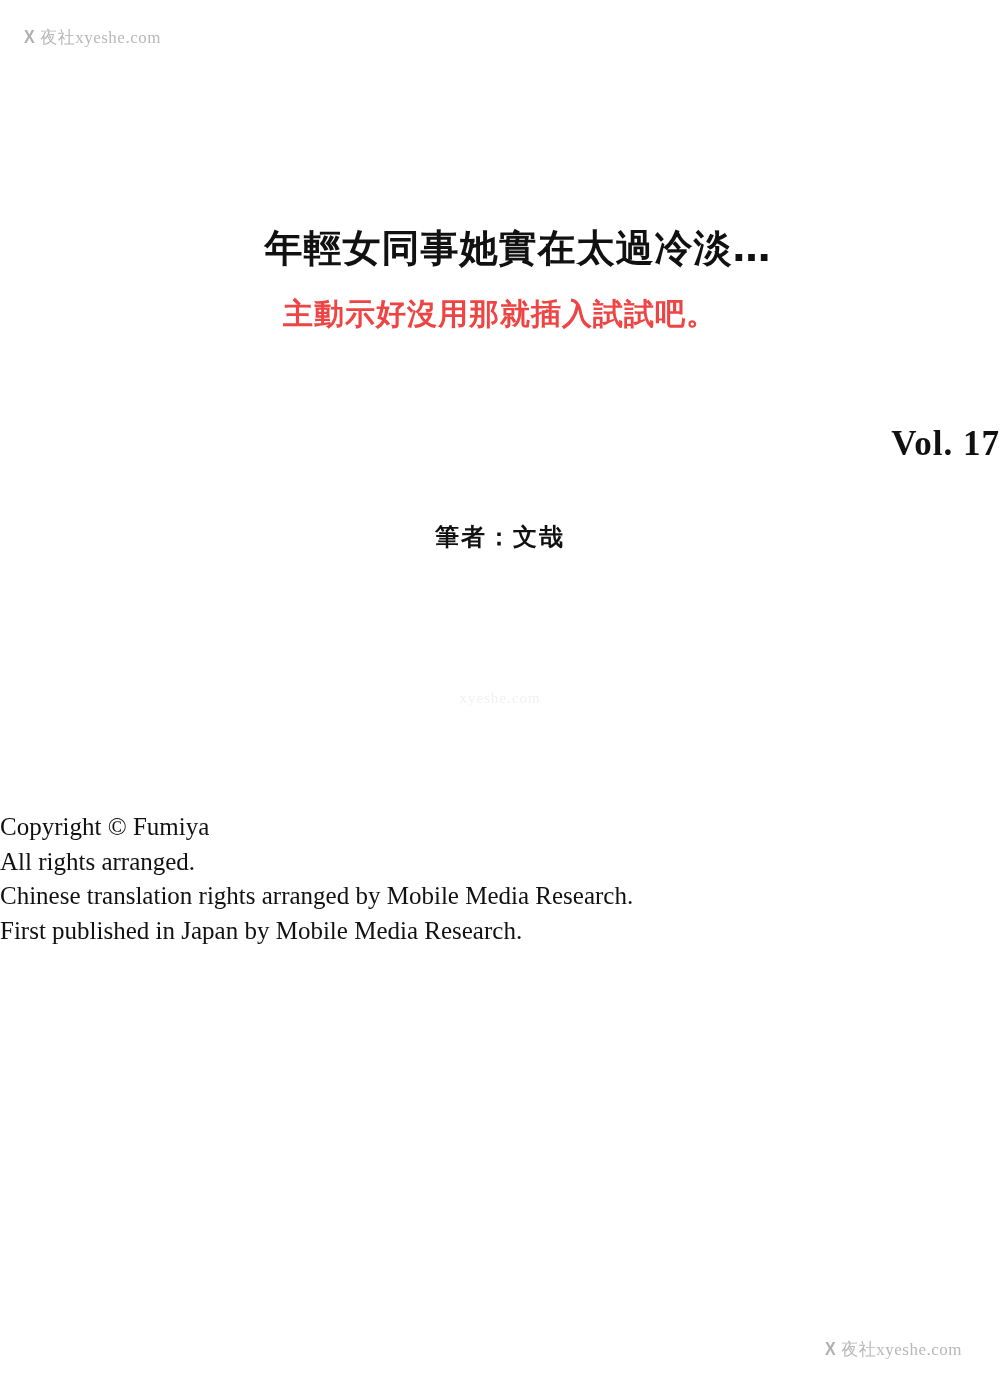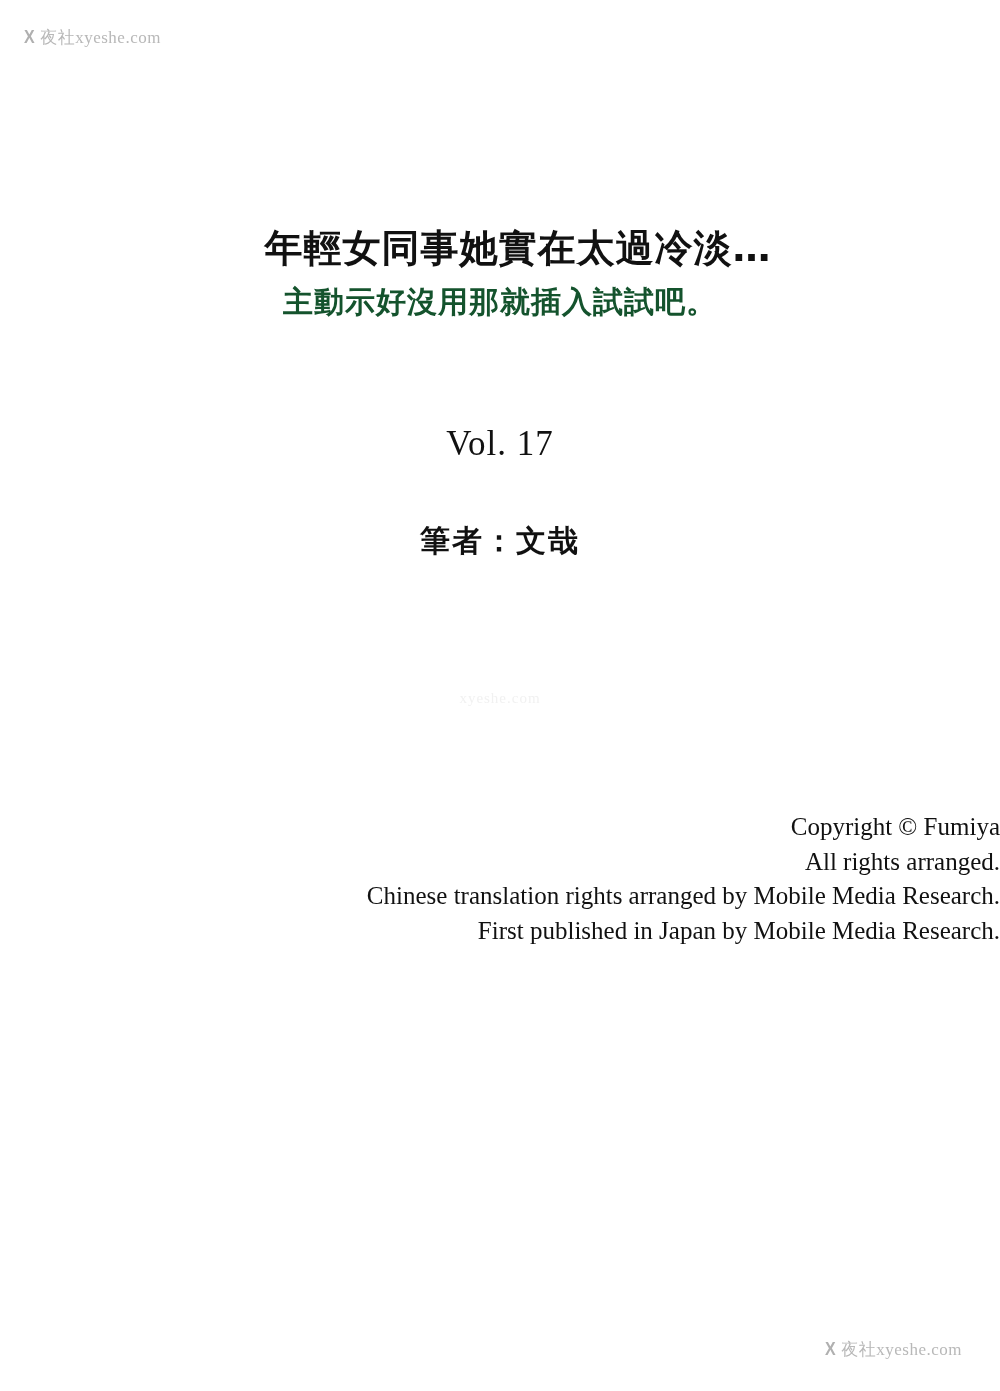--- a/index.html
+++ b/index.html
@@ -72,57 +72,57 @@
     letter-spacing: 1px;
     color: #111111;
     margin-left: 36px;
   }
   .title-line2 {
     font-family: "DejaVu Sans", "Liberation Sans", sans-serif;
     font-weight: bold;
     font-size: 30px;
     line-height: 1.4;
     letter-spacing: 1px;
-    color: #14532d;
-    margin-top: 8px;
+    color: #ef4444;
+    margin-top: 20px;
   }
 
   .volume {
     position: absolute;
     left: 0;
     right: 0;
     top: 424px;
-    text-align: center;
+    text-align: right;
     font-family: "Liberation Serif", serif;
-    font-weight: normal;
+    font-weight: bold;
     font-size: 35px;
     letter-spacing: 1px;
     color: #111111;
   }
 
   .author {
     position: absolute;
     left: 0;
     right: 0;
     top: 521px;
     text-align: center;
     font-family: "DejaVu Sans", "Liberation Sans", sans-serif;
     font-weight: bold;
-    font-size: 30px;
+    font-size: 24px;
     letter-spacing: 2px;
     color: #111111;
   }
 
   
   .copyright-block {
     position: absolute;
     left: 0;
     right: 0;
     top: 810px;
-    text-align: right;
+    text-align: left;
     font-family: "Liberation Serif", serif;
     font-size: 25px;
     line-height: 1.38;
     color: #111111;
   }
   .copyright-block div { white-space: nowrap; }
 </style>
 </head>
 <body>
 

